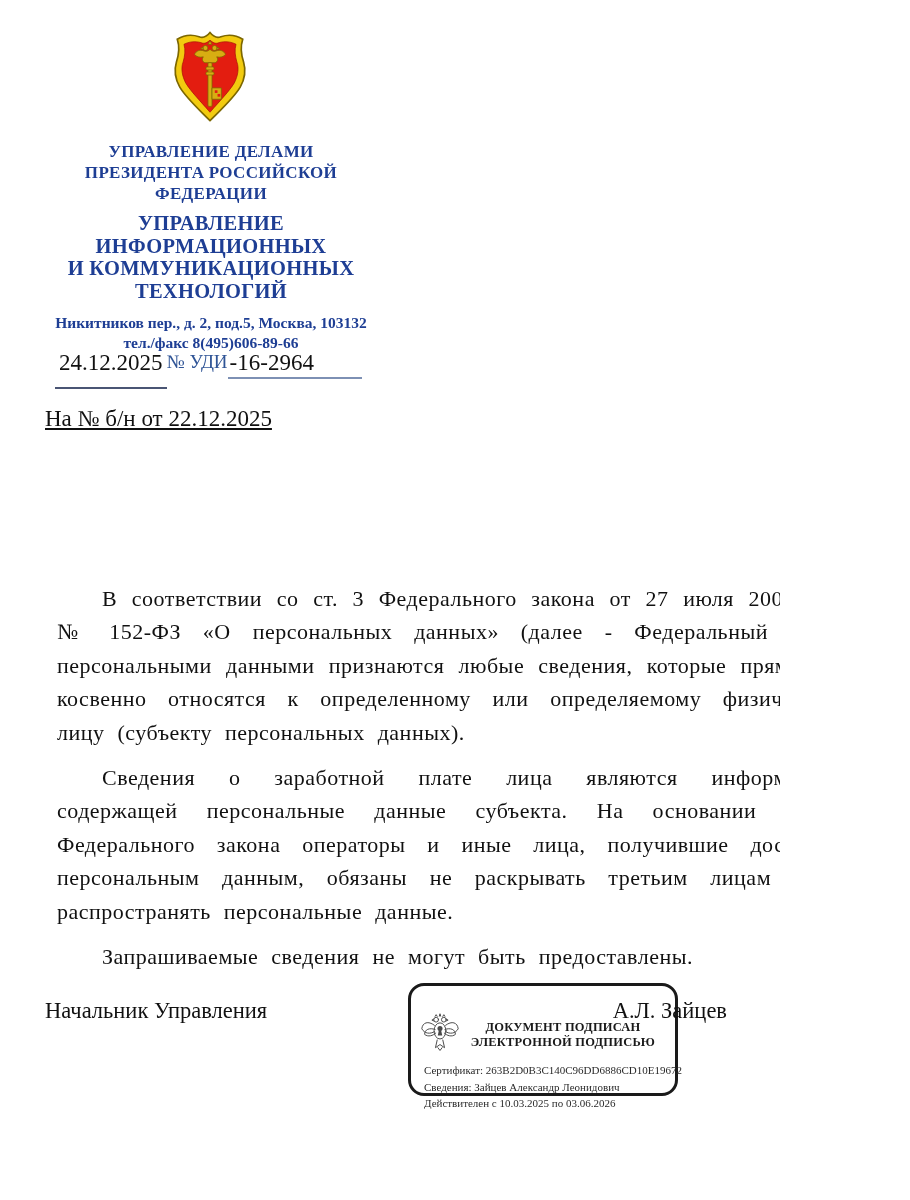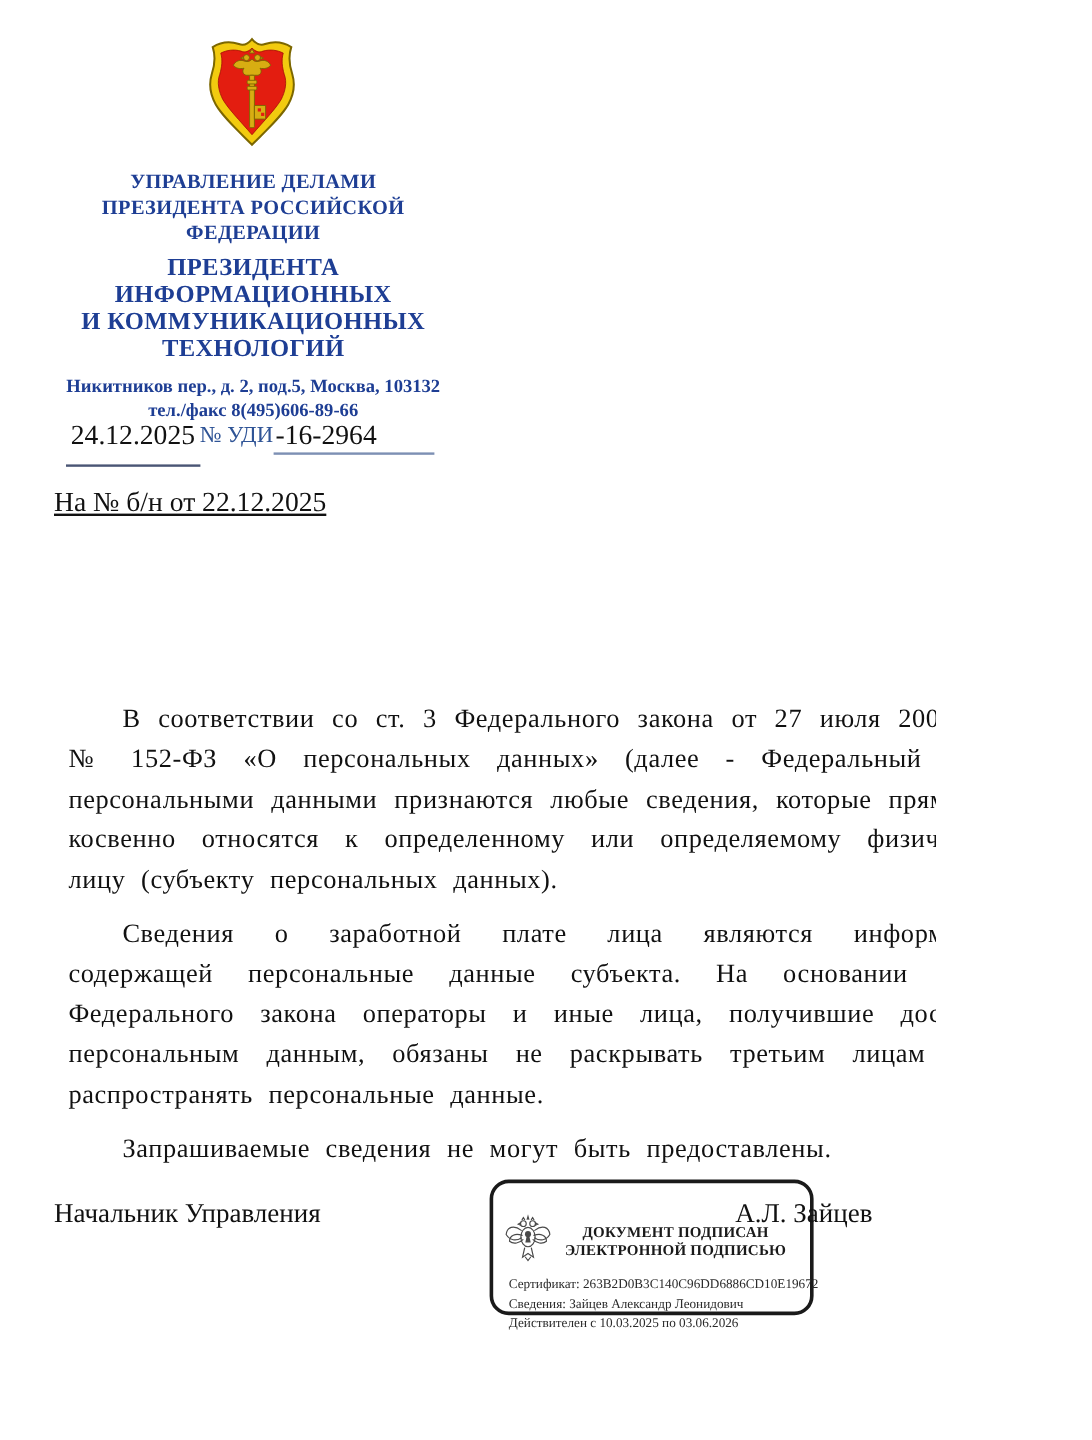--- a/index.html
+++ b/index.html
@@ -135,21 +135,21 @@
       <rect x="59" y="76.2" width="3.2" height="3.2" fill="#e31d10"></rect>
     </svg>
   </div>
 
   <div class="letterhead">
     <div class="parent-org">
       <div>УПРАВЛЕНИЕ ДЕЛАМИ</div>
       <div>ПРЕЗИДЕНТА РОССИЙСКОЙ ФЕДЕРАЦИИ</div>
     </div>
     <div class="org-name">
-      <div>ПРЕЗИДЕНТА</div>
+      <div>УПРАВЛЕНИЕ</div>
       <div>ИНФОРМАЦИОННЫХ</div>
       <div>И КОММУНИКАЦИОННЫХ</div>
       <div>ТЕХНОЛОГИЙ</div>
     </div>
     <div class="org-contacts">
       <div>Никитников пер., д. 2, под.5, Москва, 103132</div>
       <div>тел./факс 8(495)606-89-66</div>
     </div>
   </div>
 

